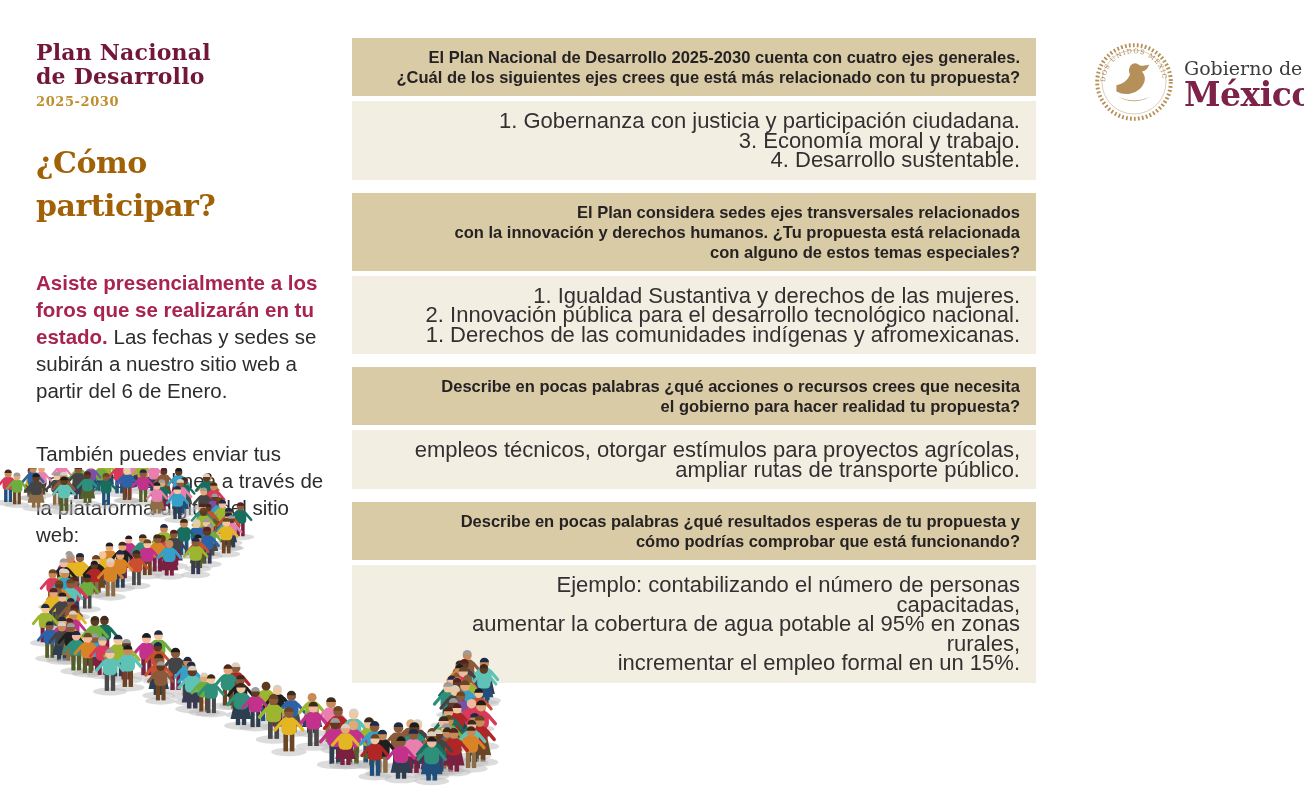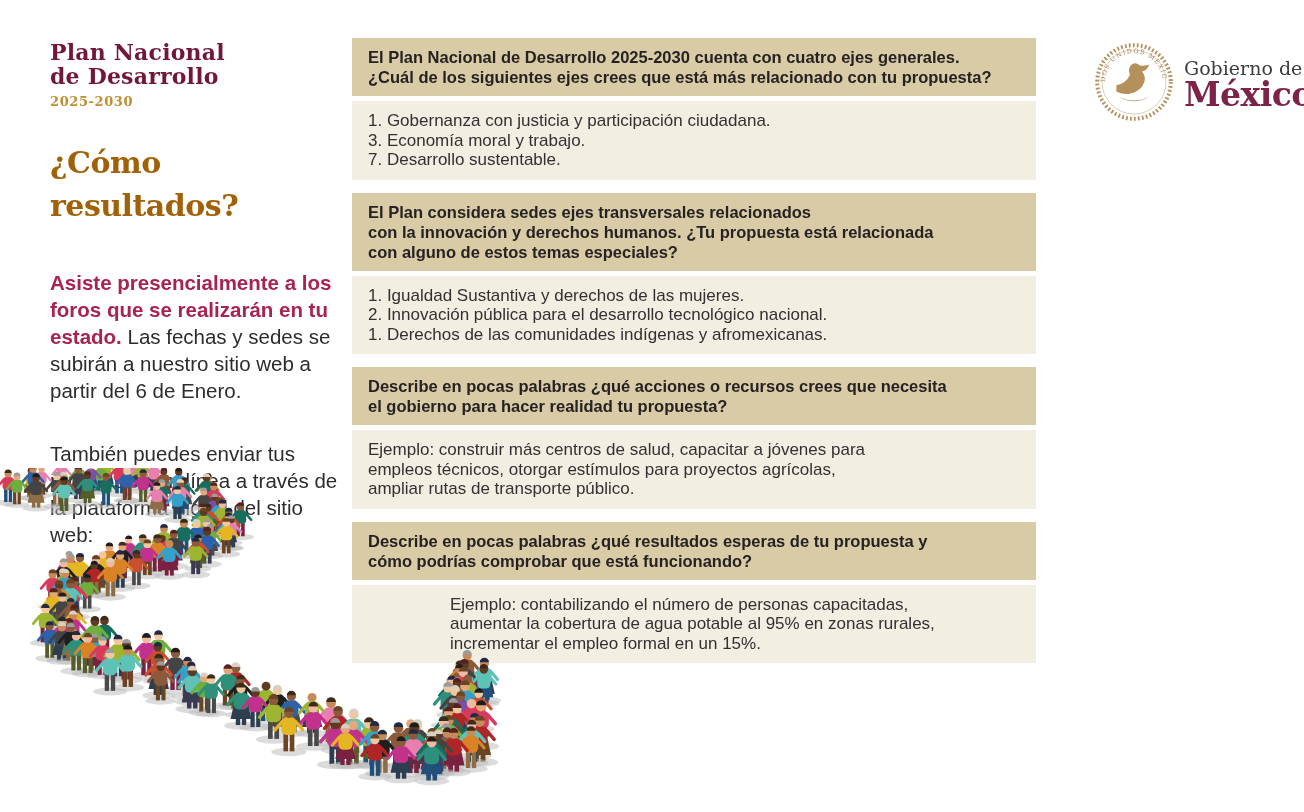--- a/index.html
+++ b/index.html
@@ -3,48 +3,48 @@
 <meta charset="utf-8">
 <style>
   html,body{margin:0;padding:0;}
   body{
     width:1304px;height:812px;position:relative;overflow:hidden;
     background:#ffffff;
     font-family:"Liberation Sans",sans-serif;
     color:#2b2829;
   }
   
-  .left-col{position:absolute;left:50px;top:40px;width:296px;}
+  .left-col{position:absolute;left:36px;top:40px;width:296px;}
   .brand-title{
     font-family:"DejaVu Serif",serif;font-weight:bold;
     font-size:22px;line-height:24px;color:#72173a;letter-spacing:.2px;
   }
   .brand-years{
     font-family:"DejaVu Serif",serif;font-weight:bold;
     font-size:13px;color:#bf8e2e;margin-top:6px;letter-spacing:.6px;
   }
   .big-heading{
     font-family:"DejaVu Serif",serif;font-weight:bold;
     font-size:30px;line-height:43px;color:#a16207;margin-top:32px;letter-spacing:-.5px;
   }
   .para{font-size:20.5px;line-height:27px;color:#2e2b2c;}
   .para-1{margin-top:42px;}
   .para-1 .lead{font-weight:bold;color:#a8244f;}
   .para-2{margin-top:36px;}
   
   .qa-col{position:absolute;left:352px;top:38px;width:684px;z-index:1;}
-  .qa-section{margin-bottom:13px;}
+  .qa-section{margin-bottom:13px;text-align:right;}
   .qa-header{
     background:#d9cba6;padding:9px 16px;
     font-weight:bold;font-size:16.5px;line-height:20px;color:#262223;
     margin-bottom:5px;
   }
   .qa-body{
     background:#f3eee2;padding:10px 16px;
-    font-size:17px;line-height:19.5px;color:#333031;
+    font-size:22px;line-height:19.5px;color:#333031;
   }
   .qa-body.indent{padding-left:98px;}
   
   .gob-logo{position:absolute;left:1094px;top:40px;display:flex;align-items:center;z-index:2;}
   .gob-seal{width:80px;height:84px;flex:0 0 auto;}
   .gob-text{margin-left:10px;font-family:"DejaVu Serif",serif;}
   .gob-line1{font-size:19px;color:#3d3d3c;line-height:21px;}
   .gob-line2{font-size:33px;font-weight:bold;color:#7d2248;line-height:32px;letter-spacing:-.5px;}
   
   .crowd{position:absolute;left:0;top:468px;width:530px;height:344px;z-index:5;pointer-events:none;}
@@ -54,59 +54,58 @@
 
 <div class="left-col">
   <div class="brand-title">
     <div>Plan Nacional</div>
     <div>de Desarrollo</div>
   </div>
   <div class="brand-years">2025-2030</div>
 
   <div class="big-heading">
     <div>¿Cómo</div>
-    <div>resultados?</div>
+    <div>participar?</div>
   </div>
 
   <div class="para para-1"><span class="lead">Asiste presencialmente a los foros que se realizarán en tu estado.</span><span> Las fechas y sedes se subirán a nuestro sitio web a partir del 6 de Enero.</span></div>
 
   <div class="para para-2">También puedes enviar tus propuestas en línea a través de la plataforma digital del sitio web:</div>
 </div>
 
 <div class="qa-col">
   <div class="qa-section">
     <div class="qa-header">
         <div>El Plan Nacional de Desarrollo 2025-2030 cuenta con cuatro ejes generales.</div>
         <div>¿Cuál de los siguientes ejes crees que está más relacionado con tu propuesta?</div>
       </div>
     <div class="qa-body">
         <div>1. Gobernanza con justicia y participación ciudadana.</div>
         <div>3. Economía moral y trabajo.</div>
-        <div>7. Desarrollo sustentable.</div>
+        <div>4. Desarrollo sustentable.</div>
       </div>
   </div>
   <div class="qa-section">
     <div class="qa-header">
         <div>El Plan considera sedes ejes transversales relacionados</div>
         <div>con la innovación y derechos humanos. ¿Tu propuesta está relacionada</div>
         <div>con alguno de estos temas especiales?</div>
       </div>
     <div class="qa-body">
         <div>1. Igualdad Sustantiva y derechos de las mujeres.</div>
         <div>2. Innovación pública para el desarrollo tecnológico nacional.</div>
         <div>1. Derechos de las comunidades indígenas y afromexicanas.</div>
       </div>
   </div>
   <div class="qa-section">
     <div class="qa-header">
         <div>Describe en pocas palabras ¿qué acciones o recursos crees que necesita</div>
         <div>el gobierno para hacer realidad tu propuesta?</div>
       </div>
     <div class="qa-body">
-        <div>Ejemplo: construir más centros de salud, capacitar a jóvenes para</div>
         <div>empleos técnicos, otorgar estímulos para proyectos agrícolas,</div>
         <div>ampliar rutas de transporte público.</div>
       </div>
   </div>
   <div class="qa-section">
     <div class="qa-header">
         <div>Describe en pocas palabras ¿qué resultados esperas de tu propuesta y</div>
         <div>cómo podrías comprobar que está funcionando?</div>
       </div>
     <div class="qa-body indent">

